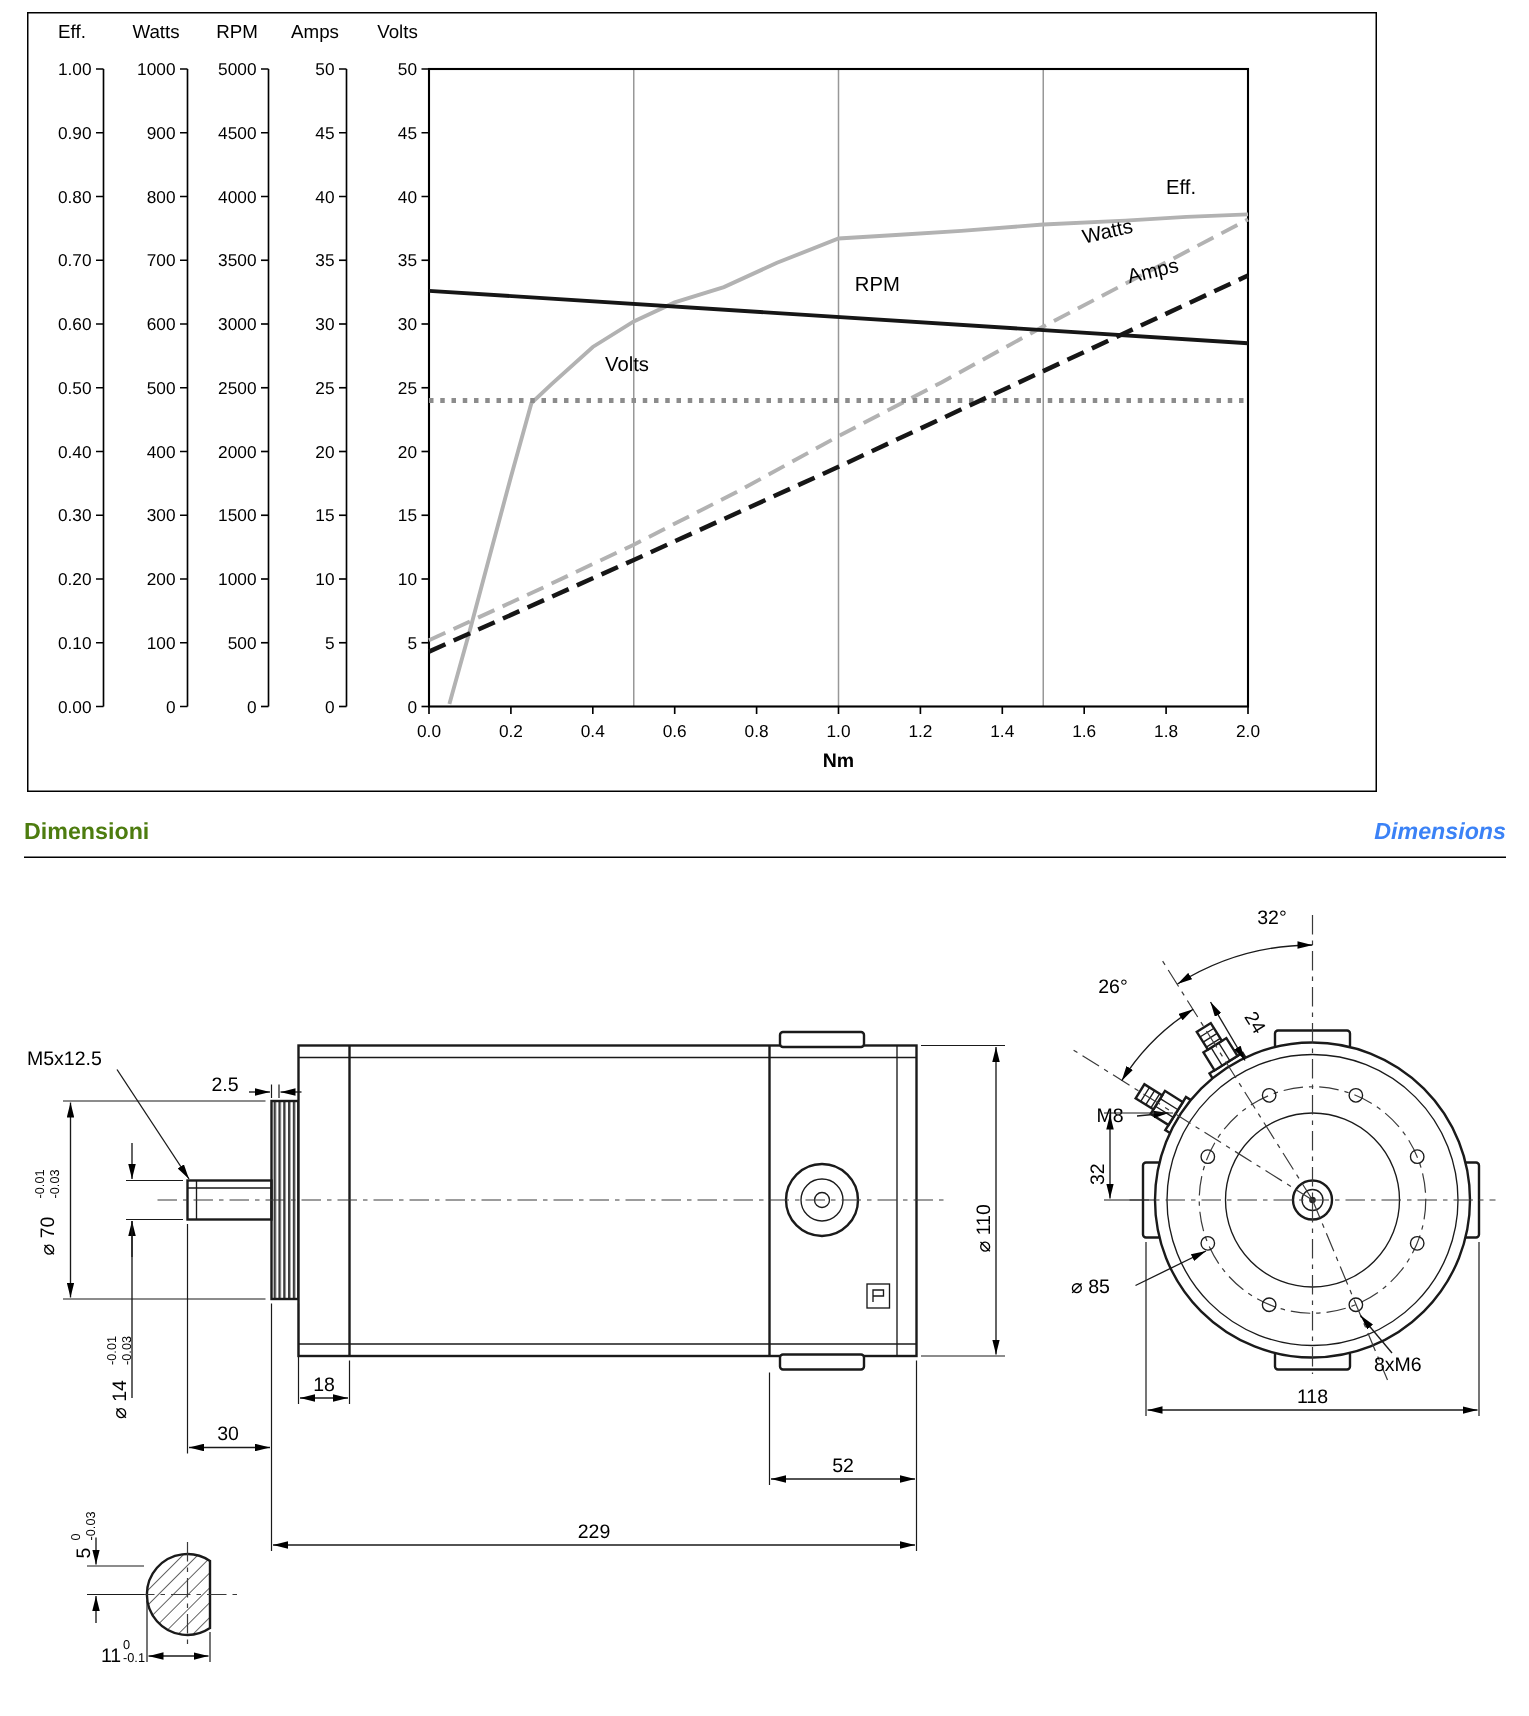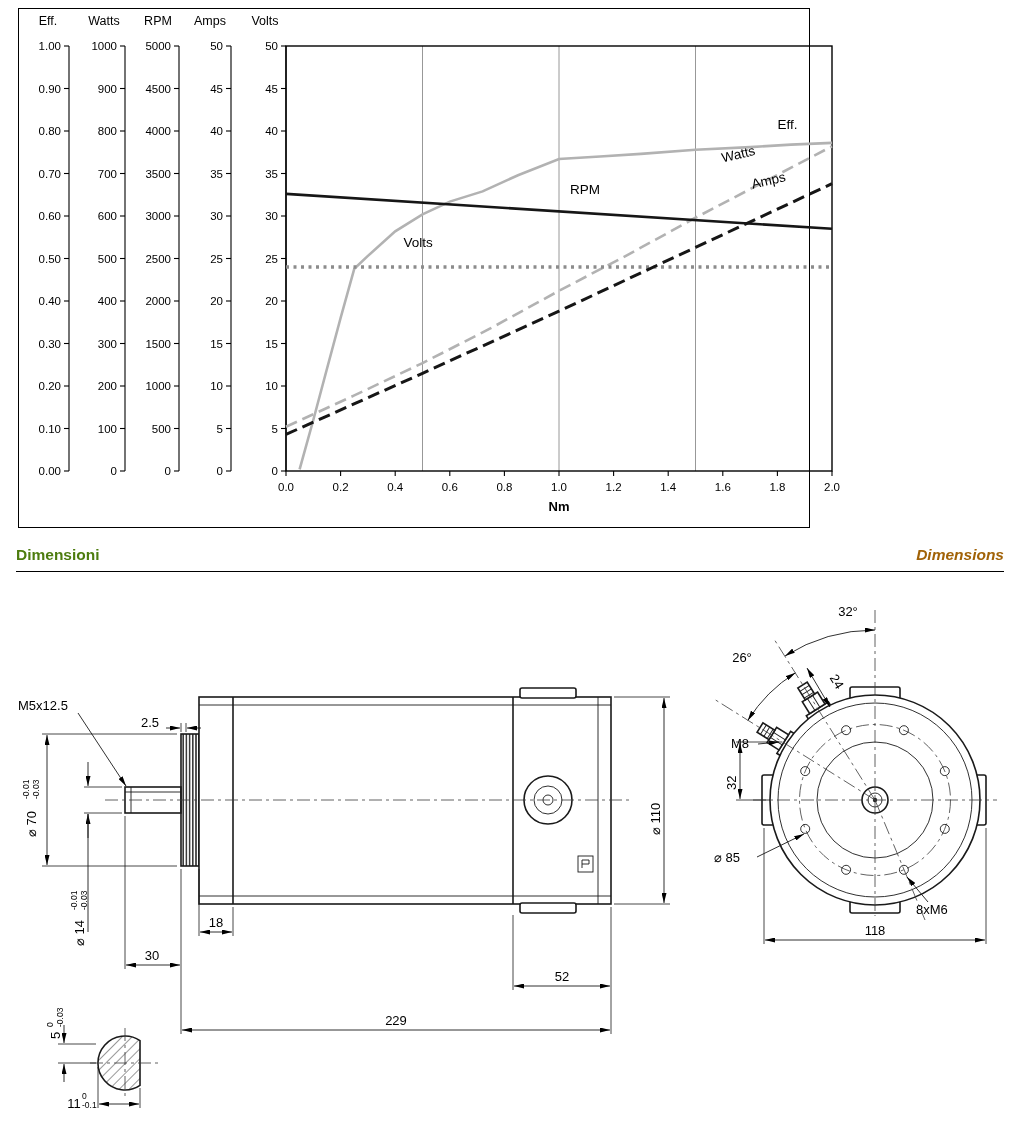--- a/index.html
+++ b/index.html
@@ -1,26 +1,26 @@
 <!DOCTYPE html>
 <html><head>
 <meta charset="utf-8">
 <style>
   * { margin:0; padding:0; box-sizing:border-box; }
   html,body { background:#fff; }
   body { width:1019px; height:1144px; position:relative; font-family:"Liberation Sans",sans-serif; }
   .page { position:absolute; inset:0; background:#fff; }
 
-  .chart-frame { position:absolute; left:18px; top:8px; width:792px; height:520px; border:1.5px solid #000; background:#fff; }
+  .chart-frame { position:absolute; left:18px; top:8px; width:900px; height:520px; border:1.5px solid #000; background:#fff; }
   #chart-svg { display:block; }
 
   .dims-header { position:absolute; left:16px; top:546px; width:988px; border-bottom:1.6px solid #000;
                  padding-bottom:7px; display:flex; justify-content:space-between; align-items:flex-end; }
   .dh-left  { font-size:15.5px; font-weight:bold; color:#4d7c0f; }
-  .dh-right { font-size:15.5px; font-weight:bold; font-style:italic; color:#a16207;margin-left:42px; }
+  .dh-right { font-size:15.5px; font-weight:bold; font-style:italic; color:#3b82f6;margin-left:42px; }
 
   .drawing { position:absolute; left:0; top:594px; }
 
   
   .grid { stroke:#989898; stroke-width:1; }
   .plotborder { fill:none; stroke:#000; stroke-width:1.4; }
   .axis { stroke:#000; stroke-width:1.1; }
   text.tick   { font-size:11.5px; fill:#000; font-family:"Liberation Sans",sans-serif; }
   text.axhead { font-size:12.5px; fill:#000; font-family:"Liberation Sans",sans-serif; }
   text.xlabel { font-size:13px; font-weight:bold; fill:#000; font-family:"Liberation Sans",sans-serif; }

